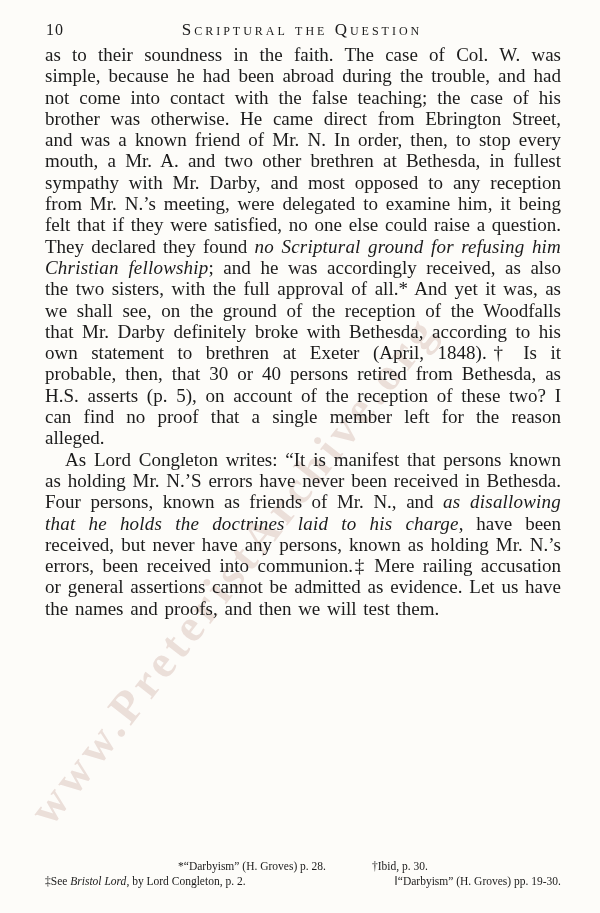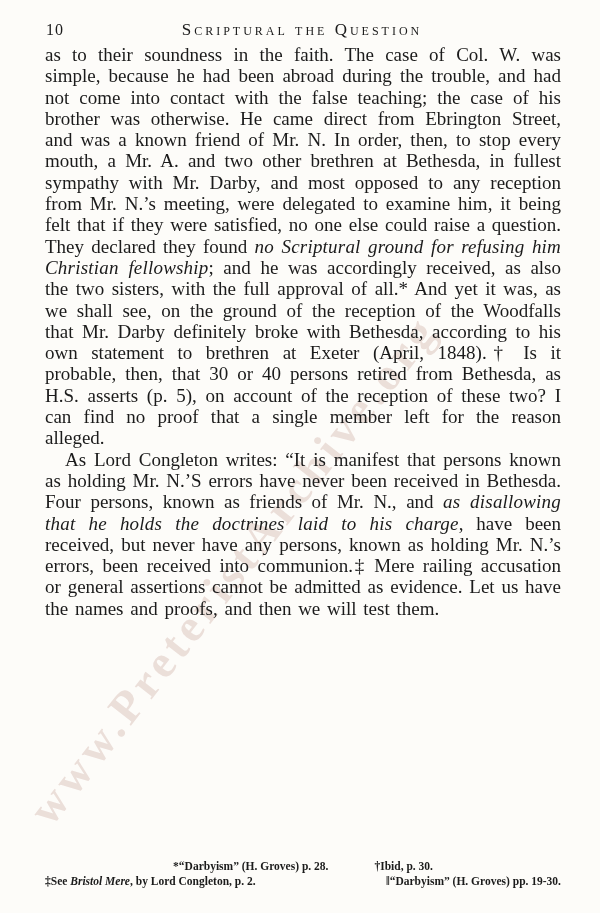--- a/index.html
+++ b/index.html
@@ -49,21 +49,21 @@
   .body-text p.indent { text-indent: 20px; }
   .body-text i { letter-spacing: 0.2px; }
   .footnotes {
     position: absolute;
     left: 45px;
     width: 516px;
     bottom: 24px;
     font-size: 11.5px;
     line-height: 15px;
   }
-  .footnote-line { display: flex; font-weight: bold; }
+  .footnote-line { display: flex; }
   .footnote-line.centered { justify-content: center; gap: 46px; }
   .footnote-line.spread { justify-content: space-between; }
   .watermark {
     position: absolute;
     left: 18px;
     top: 802px;
     transform: rotate(-52deg);
     transform-origin: 0 0;
     font-size: 46px;
     font-weight: bold;
@@ -90,18 +90,18 @@
       <p class=""><span>as to their soundness in the faith.  The case of Col. W. was simple, because he had been abroad during the trouble, and had not come into contact with the false teaching; the case of his brother was otherwise.  He came direct from Ebrington Street, and was a known friend of Mr. N.  In order, then, to stop every mouth, a Mr. A. and two other brethren at Bethesda, in fullest sympathy with Mr. Darby, and most opposed to any reception from Mr. N.’s meeting, were delegated to examine him, it being felt that if they were satisfied, no one else could raise a question.  They declared they found </span><i>no Scriptural ground for refusing him Christian fellowship</i><span>; and he was accordingly received, as also the two sisters, with the full approval of all.*  And yet it was, as we shall see, on the ground of the reception of the Woodfalls that Mr. Darby definitely broke with Bethesda, according to his own statement to brethren at Exeter (April, 1848).†  Is it probable, then, that 30 or 40 persons retired from Bethesda, as H.S. asserts (p. 5), on account of the reception of these two?  I can find no proof that a single member left for the reason alleged.</span></p>
       <p class="indent"><span>As Lord Congleton writes: “It is manifest that persons known as holding Mr. N.’S errors have never been received in Bethesda.  Four persons, known as friends of Mr. N., and </span><i>as disallowing that he holds the doctrines laid to his charge</i><span>, have been received, but never have any persons, known as holding Mr. N.’s errors, been received into communion.‡  Mere railing accusation or general assertions cannot be admitted as evidence.  Let us have the names and proofs, and then we will test them.</span></p>
     </div>
 
   <div class="footnotes">
       <div class="footnote-line centered">
         <span><span>*“Darbyism” (H. Groves) p. 28.</span></span>
         <span><span>†Ibid, p. 30.</span></span>
       </div>
       <div class="footnote-line spread">
-        <span><span>‡See </span><i>Bristol Mere</i><span>, by Lord Congleton, p. 2.</span></span>
+        <span><span>‡See </span><i>Bristol Lord</i><span>, by Lord Congleton, p. 2.</span></span>
         <span><span>‖“Darbyism” (H. Groves) pp. 19-30.</span></span>
       </div>
     </div>
 
 </div>
 
 </body></html>

